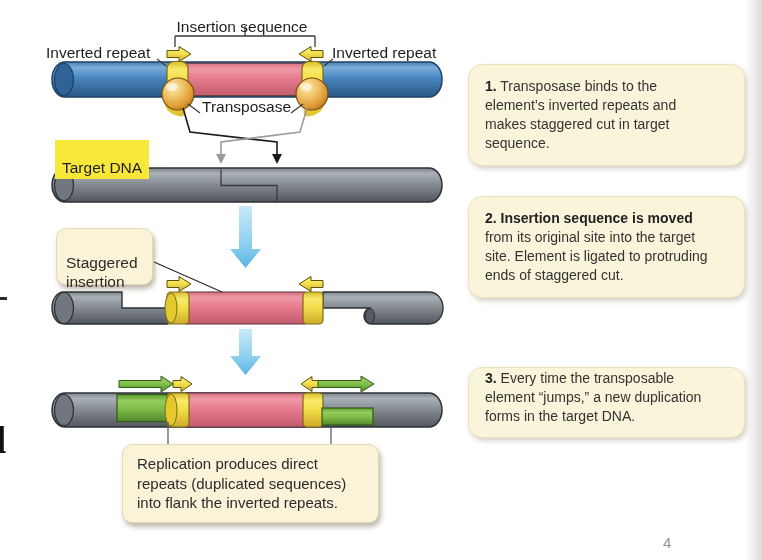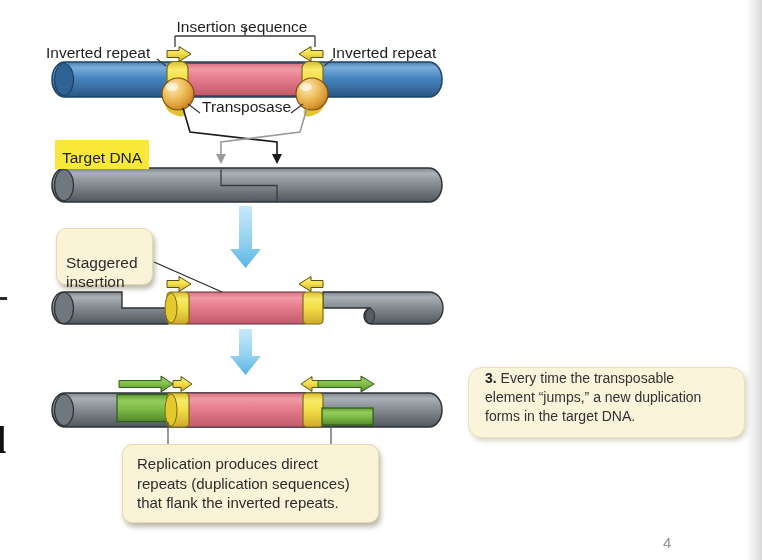--- a/index.html
+++ b/index.html
@@ -2,21 +2,21 @@
 <html><head>
 <meta charset="utf-8">
 <style>
   html,body{margin:0;padding:0;background:#ffffff;}
   body{width:762px;height:560px;position:relative;overflow:hidden;
        font-family:"Liberation Sans", sans-serif;color:#222;}
   .stage{position:absolute;inset:0;}
   svg{position:absolute;left:0;top:0;}
   .lbl{position:absolute;font-size:15.5px;line-height:18px;color:#1e1e1e;white-space:nowrap;}
   .center{text-align:center;white-space:nowrap;}
-  .hl{position:absolute;left:55px;top:140px;background:#f8e83a;padding:9px 7px 2px 7px;
+  .hl{position:absolute;left:55px;top:140px;background:#f8e83a;padding:19px 7px 2px 7px;
       font-size:15.5px;color:#1e1e1e;}
   .callout{position:absolute;background:#faf3d8;border:1px solid #e3d9b2;border-radius:10px;
       box-shadow:2px 4px 5px rgba(110,100,70,.45);font-size:15px;line-height:19.5px;color:#2b2b2b;}
   .staggered{left:56px;top:228px;width:97px;height:57px;padding:24px 9px;box-sizing:border-box;
       font-size:15.5px;line-height:19px;}
   .replication{left:122px;top:444px;width:257px;box-sizing:border-box;padding:9px 23px 9px 14px;}
   .step{position:absolute;left:468px;width:277px;box-sizing:border-box;
       padding:12px 30px 12px 16px;background:#faf4da;border:1px solid #ece2bd;border-radius:14px;
       box-shadow:2px 3px 5px rgba(140,130,100,.35);font-size:14px;line-height:19px;color:#333;}
   .step b{color:#222;}
@@ -148,22 +148,24 @@
   </g>
 </svg>
 
 <div class="lbl center" style="left:156px;top:7px;width:172px;margin-top:11px;">Insertion sequence</div>
 <div class="lbl" style="left:46px;top:44px;">Inverted repeat</div>
 <div class="lbl" style="left:332px;top:44px;">Inverted repeat</div>
 <div class="lbl" style="left:202px;top:98px;">Transposase</div>
 <div class="hl">Target DNA</div>
 
 <div class="callout staggered">Staggered insertion</div>
-<div class="callout replication">Replication produces direct repeats (duplication sequences) that flank the inverted repeats.</div>
+<div class="callout replication">Replication produces direct repeats (duplicated sequences) into flank the inverted repeats.</div>
 
+<div class="step step1"><b>1.</b> <span>Transposase binds to the element’s inverted repeats and makes staggered cut in target sequence.</span></div>
+<div class="step step2"><b>2. Insertion sequence is moved</b> <span>from its original site into the target site. Element is ligated to protruding ends of staggered cut.</span></div>
 <div class="step step3"><b>3.</b> <span>Every time the transposable element “jumps,” a new duplication forms in the target DNA.</span></div>
 
 <div class="pagenum">4</div>
 <div class="right-edge"></div>
 <div class="margin-dash"></div>
 <div class="margin-letter">
       <span>d</span>
     </div>
 
 </div>

